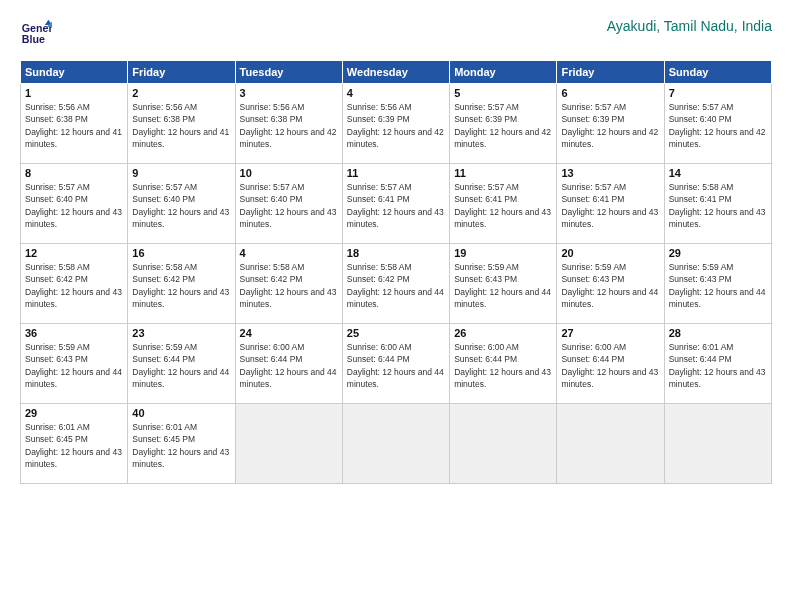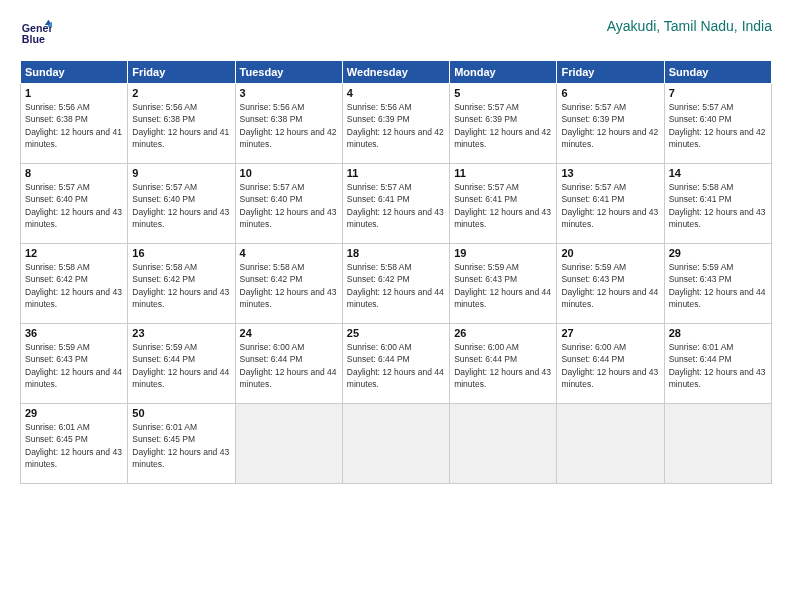--- a/index.html
+++ b/index.html
@@ -231,21 +231,21 @@
             <span class="day-number">28</span>
             <div class="day-info">Sunrise: 6:01 AM<br>Sunset: 6:44 PM<br>Daylight: 12 hours and 43 minutes.</div>
           </td>
         </tr>
         <tr>
           <td>
             <span class="day-number">29</span>
             <div class="day-info">Sunrise: 6:01 AM<br>Sunset: 6:45 PM<br>Daylight: 12 hours and 43 minutes.</div>
           </td>
           <td>
-            <span class="day-number">50</span>
+            <span class="day-number">40</span>
             <div class="day-info">Sunrise: 6:01 AM<br>Sunset: 6:45 PM<br>Daylight: 12 hours and 43 minutes.</div>
           </td>
           <td class="empty"></td>
           <td class="empty"></td>
           <td class="empty"></td>
           <td class="empty"></td>
           <td class="empty"></td>
         </tr>
       </tbody>
   </table>

